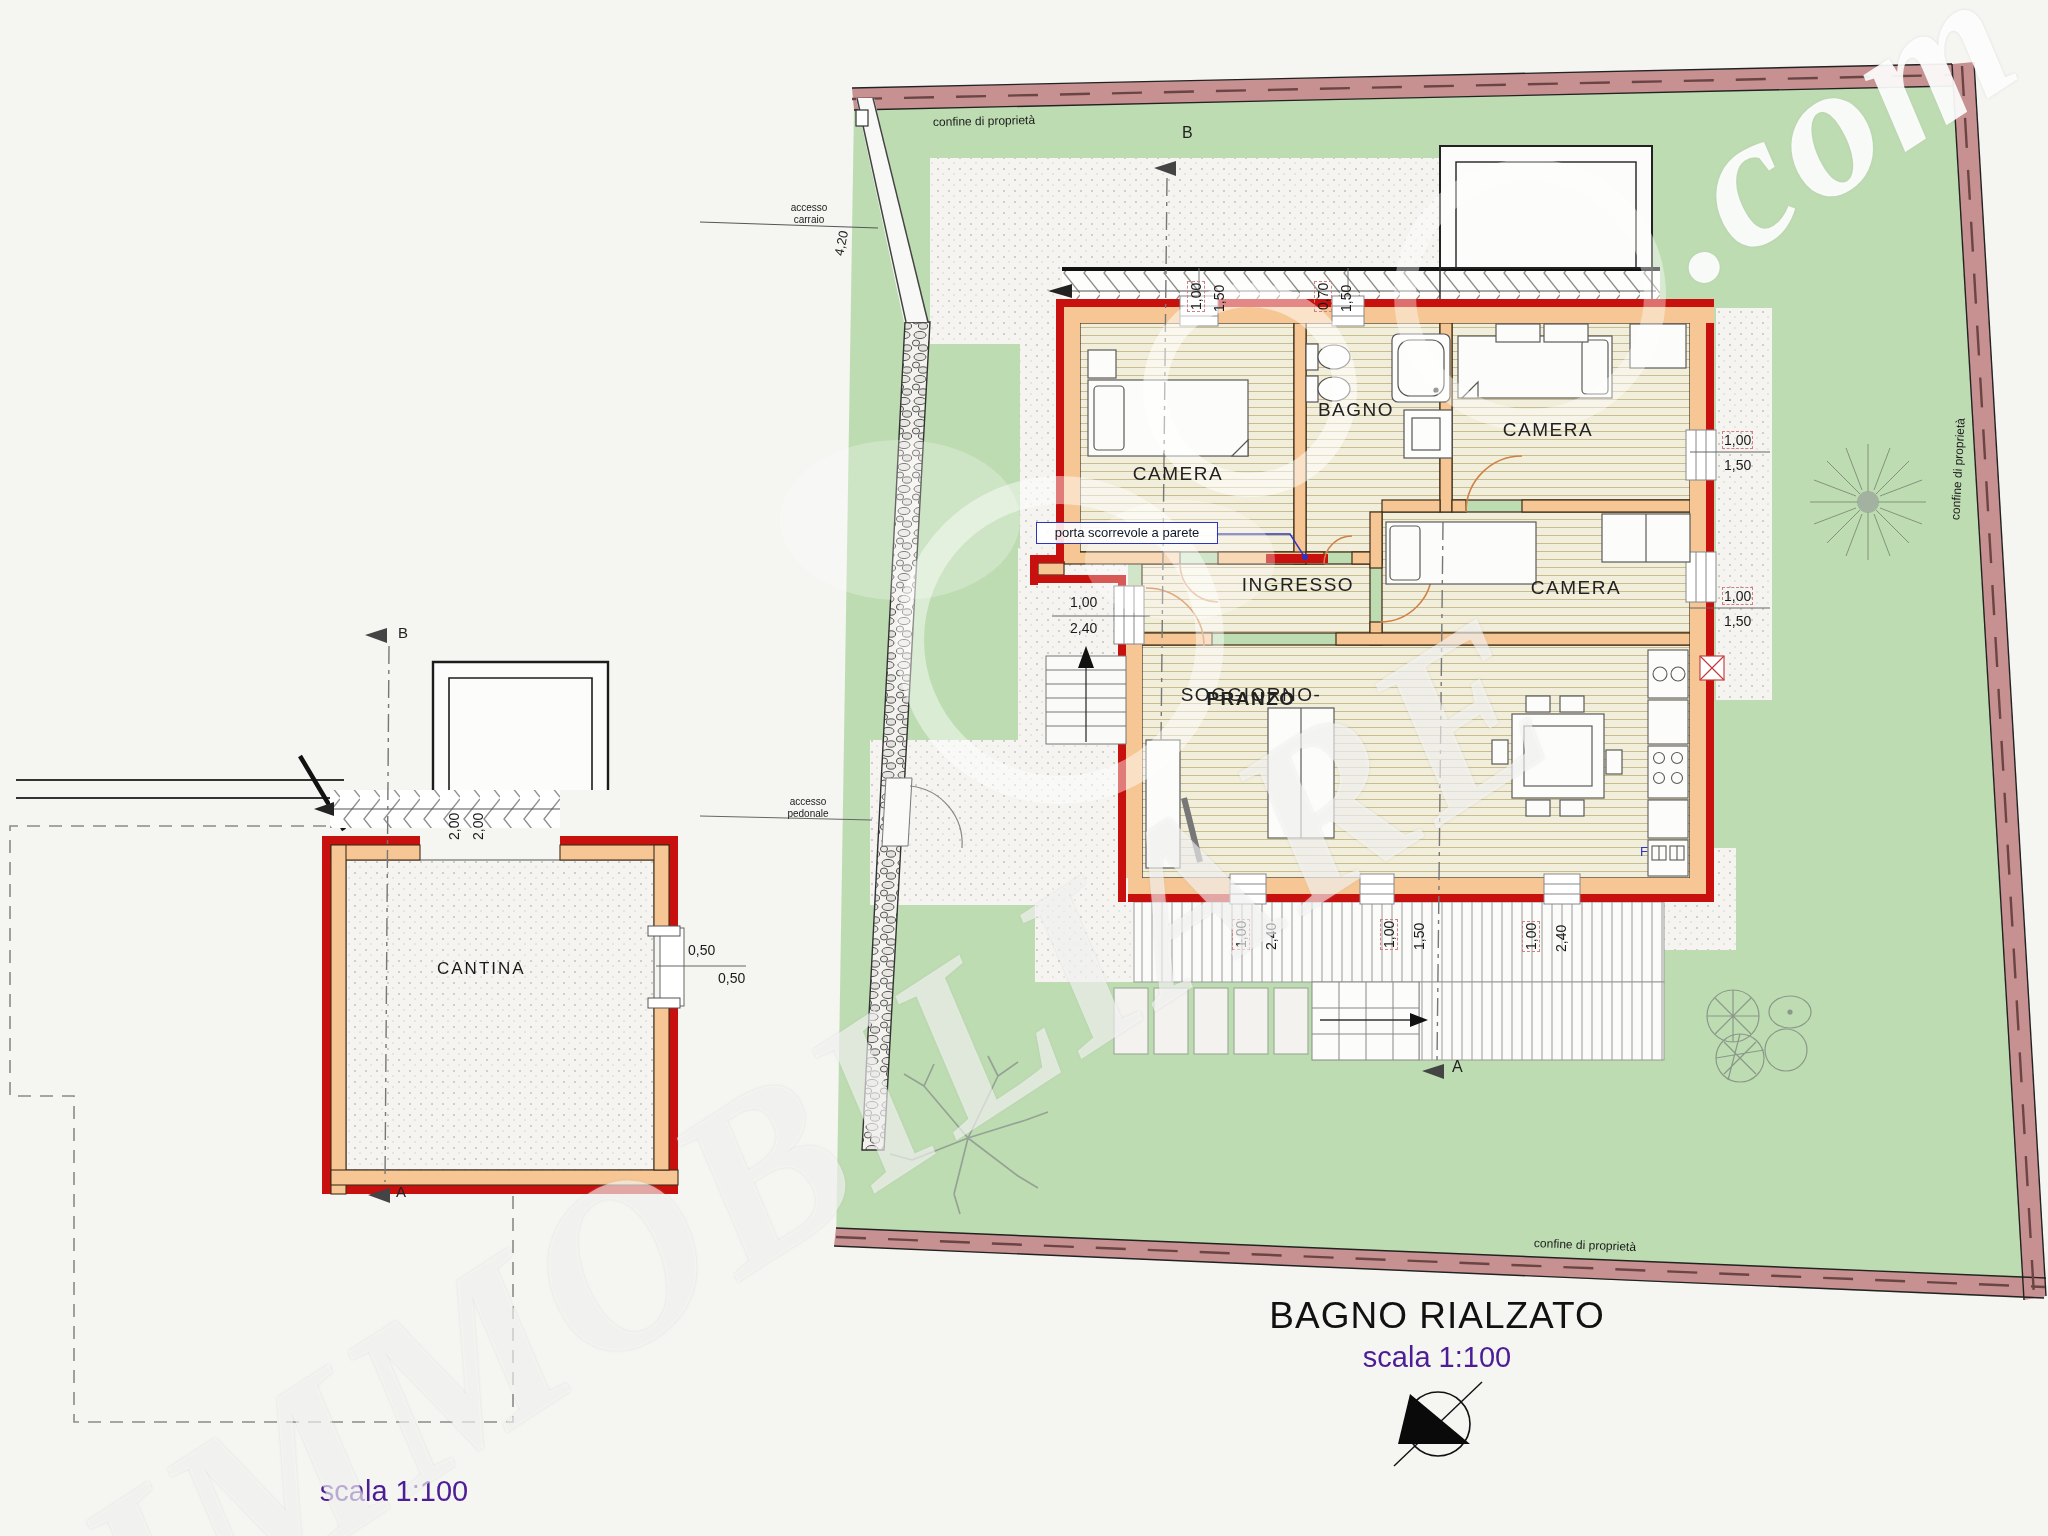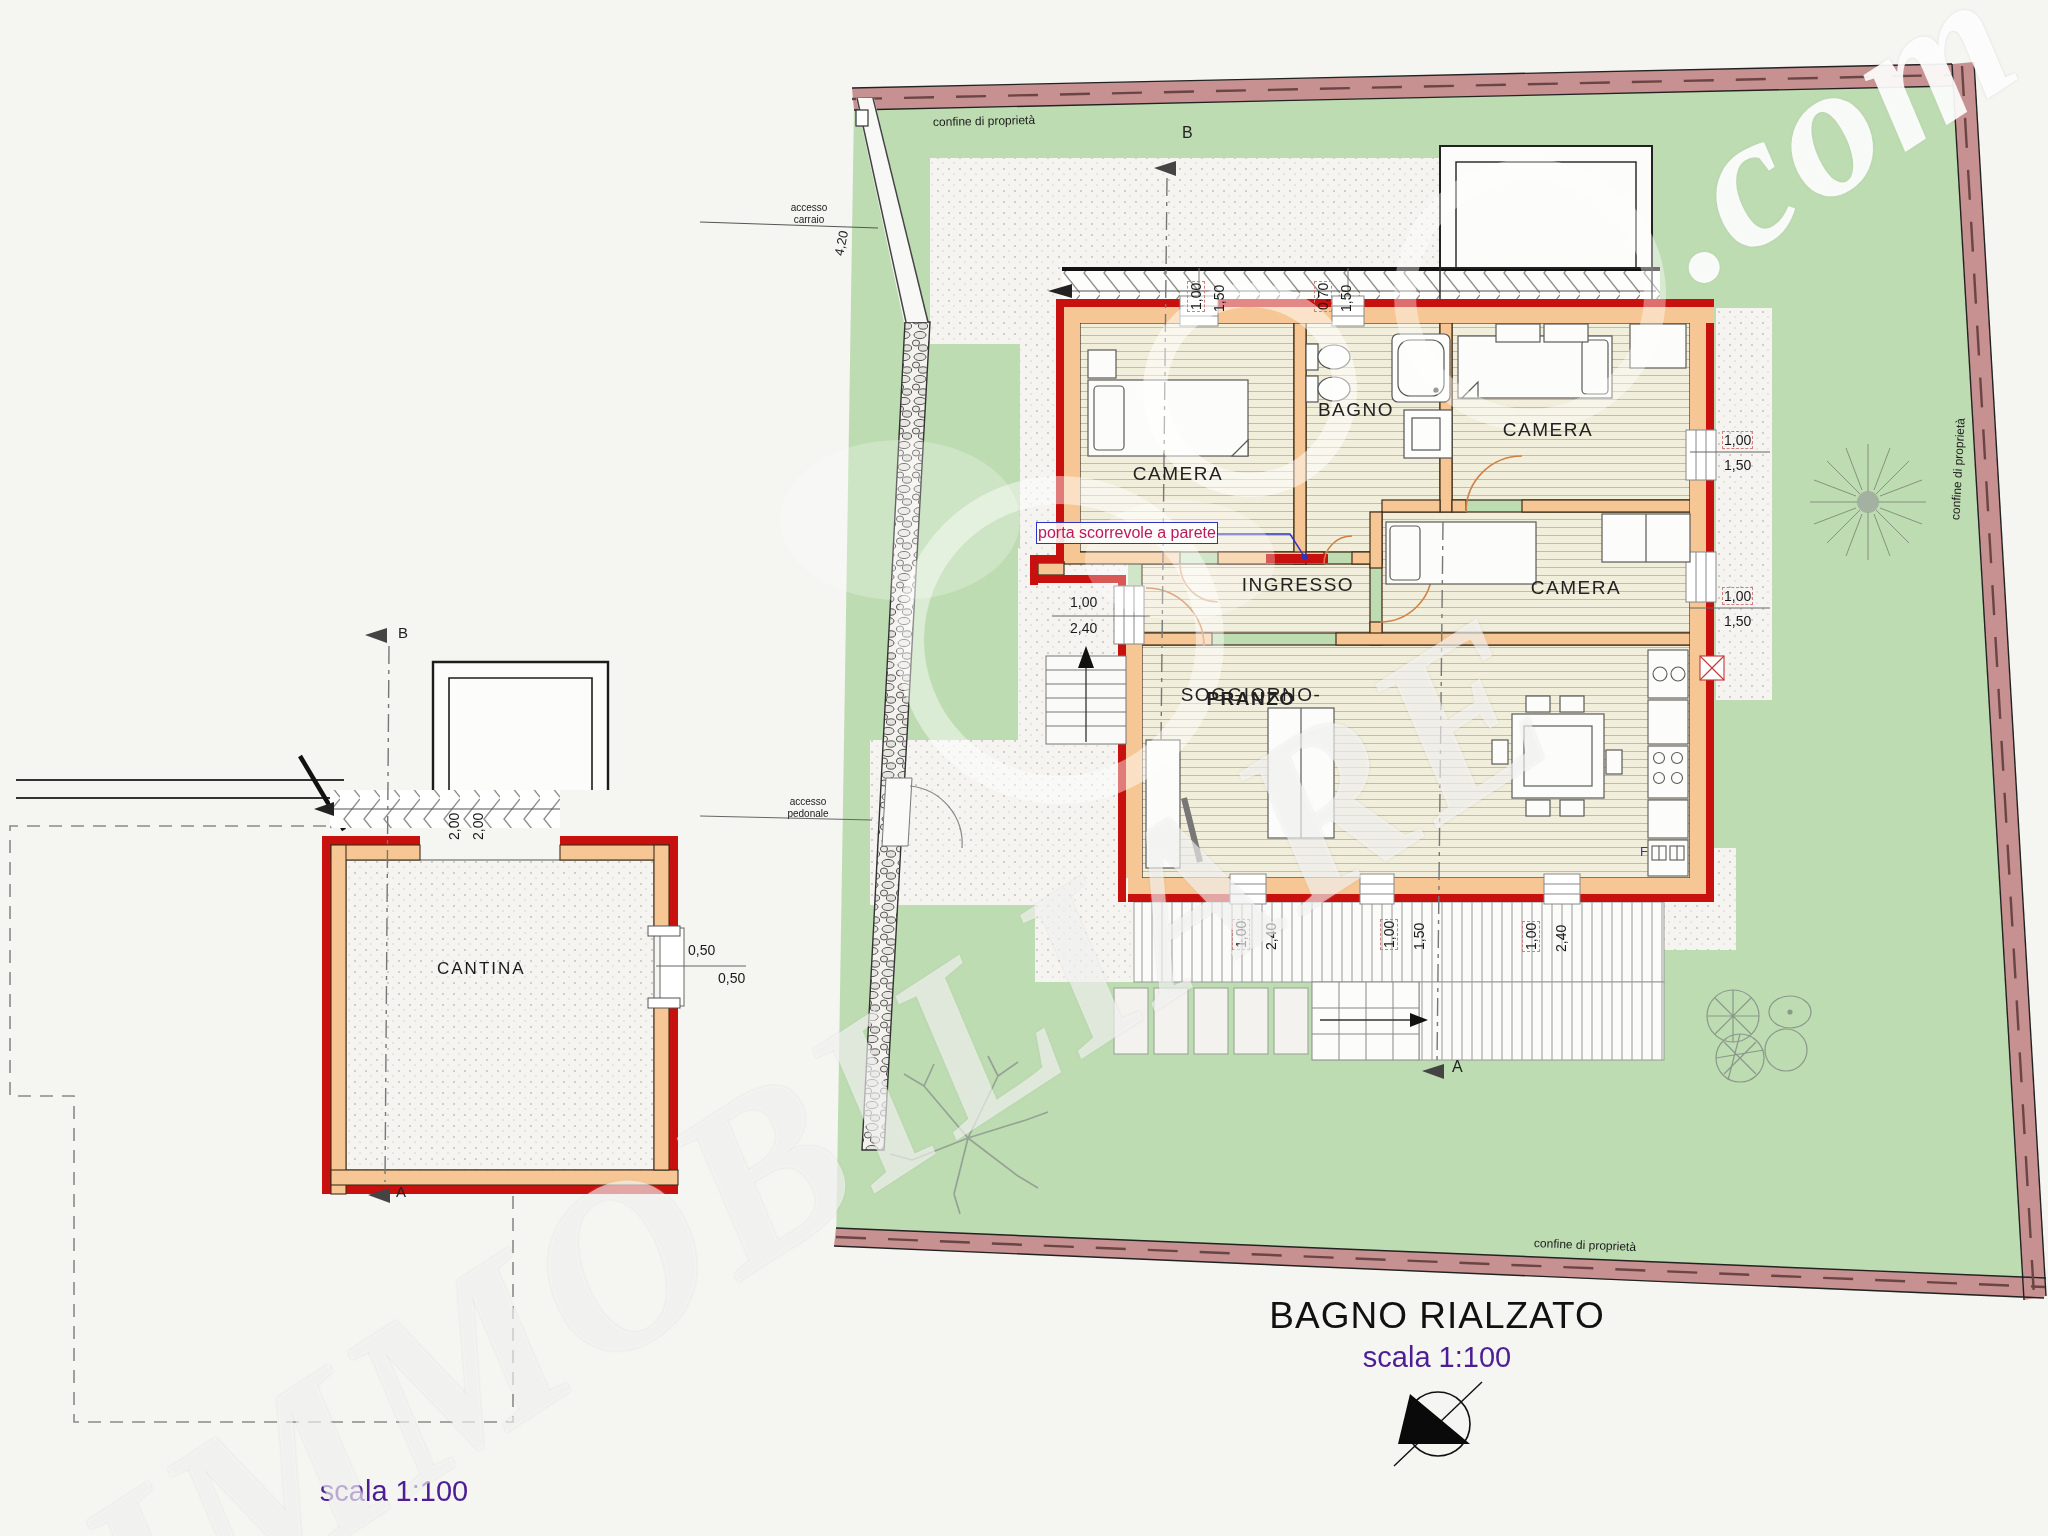--- a/index.html
+++ b/index.html
@@ -11,21 +11,21 @@
   .small{font-size:12px;}
   .dim{font-size:14px;}
   .acc{font-size:10px;line-height:1.15;}
   .rv{position:absolute;font-size:14px;line-height:15px;width:46px;height:15px;
       transform:rotate(-90deg);transform-origin:0 100%;color:#1a1a1a;white-space:nowrap;}
   .box{border:1px dashed #d08080;padding:0 1px;}
   .room{font-size:19px;letter-spacing:1.5px;color:#222;}
   .marker{font-size:16px;color:#222;}
   .title{font-size:37px;letter-spacing:1px;color:#111;}
   .subtitle{font-size:29px;color:#4c1d95;}
-  .notebox{position:absolute;border:1.4px solid #2d35c0;color:#be185d;font-size:16px;
+  .notebox{position:absolute;border:1.4px solid #2d35c0;color:#0f172a;font-size:13px;
            text-align:center;background:rgba(255,255,255,.88);}
   .wm{position:absolute;font-style:italic;font-weight:bold;font-family:"Liberation Serif",serif;
       transform:rotate(-33deg);letter-spacing:6px;white-space:nowrap;pointer-events:none;
       text-shadow:0 0 3px rgba(170,170,170,.28);}
 </style>
 </head>
 <body>
 
 <div id="canvas">
 

